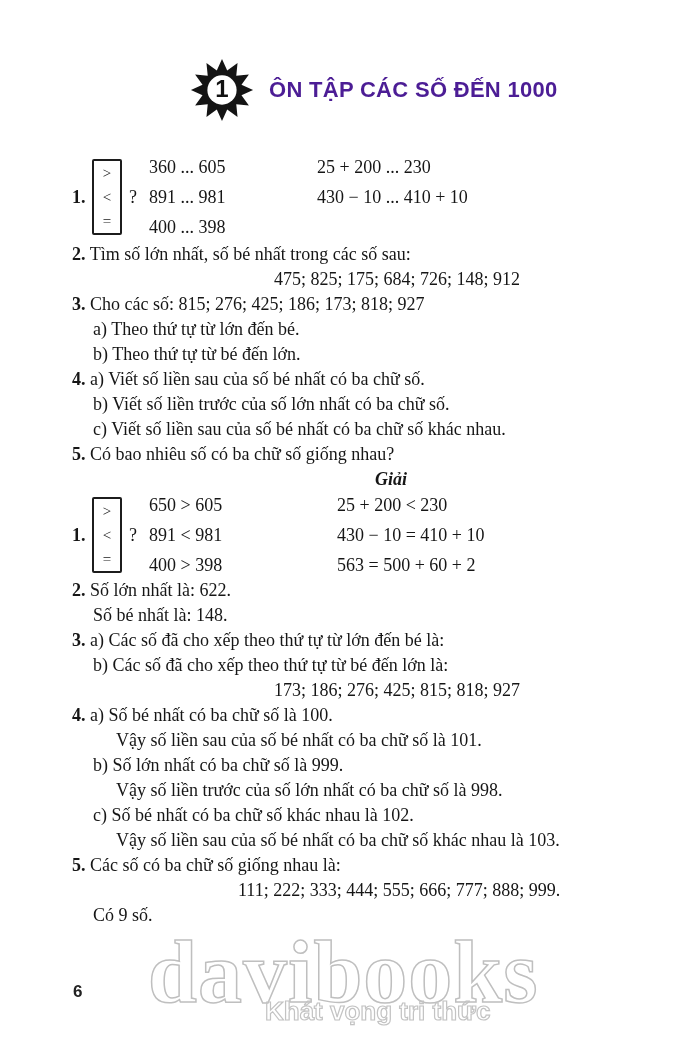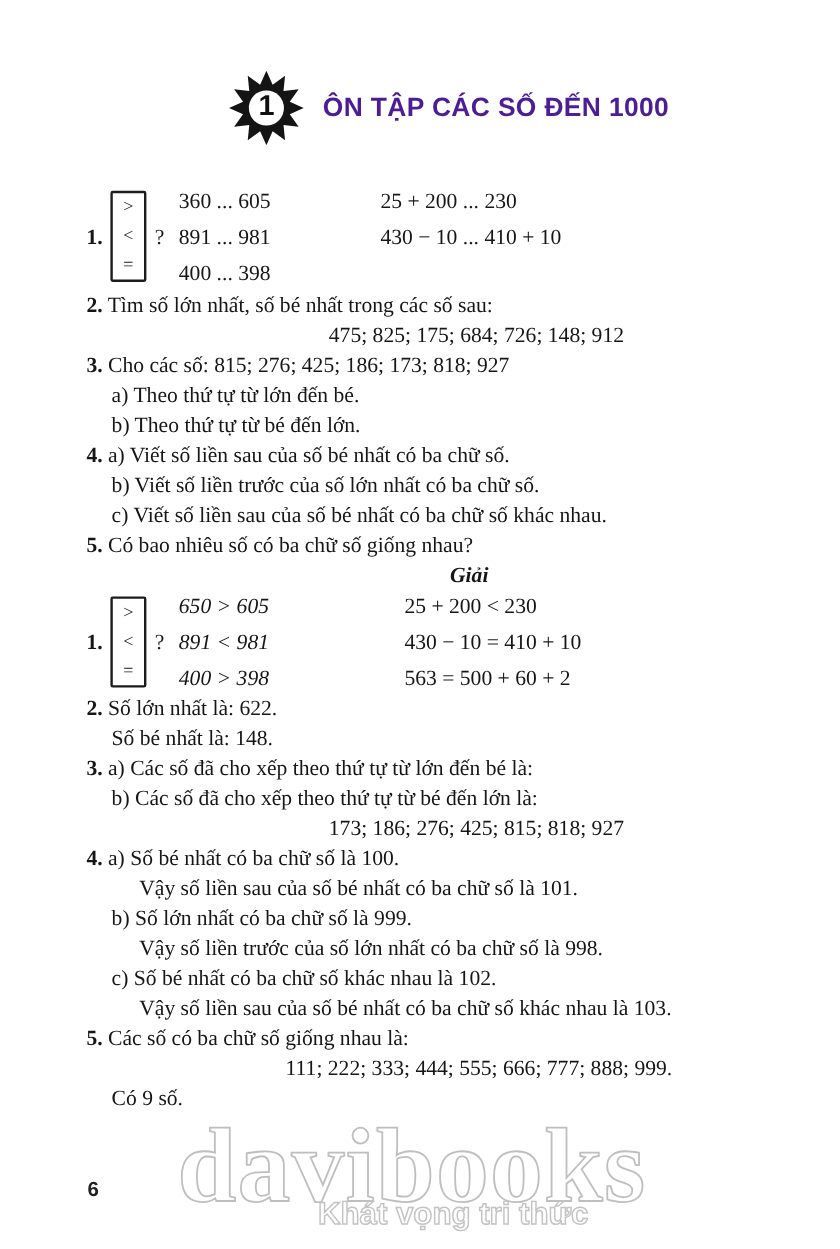--- a/index.html
+++ b/index.html
@@ -40,21 +40,21 @@
   .cmp-box {
     box-sizing:border-box; width:30px; height:76px; border:2px solid #1c1c1c; border-radius:2px;
     display:flex; flex-direction:column; align-items:center; justify-content:space-around;
     font-size:15px; flex:0 0 auto;
   }
   .cmp-box span { line-height:1; }
   .cmp-q { margin-left:7px; width:12px; flex:0 0 auto; }
   .cmp-table { margin-left:8px; }
   .cmp-row { display:flex; line-height:30px; white-space:nowrap; }
   .cmp-block.first  .cmp-c1 { width:168px; }
-  .cmp-block.second .cmp-c1 { width:188px;font-style:italic; }
+  .cmp-block.second .cmp-c1 { width:188px; }
 
   
   .page-num {
     position:absolute; left:73px; top:982px; z-index:2;
     font-family:"Liberation Sans", sans-serif; font-weight:bold; font-size:17px; color:#222;
   }
   .wm { position:absolute; z-index:1; pointer-events:none; color:transparent;
         -webkit-text-stroke:1.5px #bfbfbf; white-space:nowrap; }
   .wm-brand {
     left:148px; top:922px; font-family:"Liberation Serif", serif; font-weight:bold;

